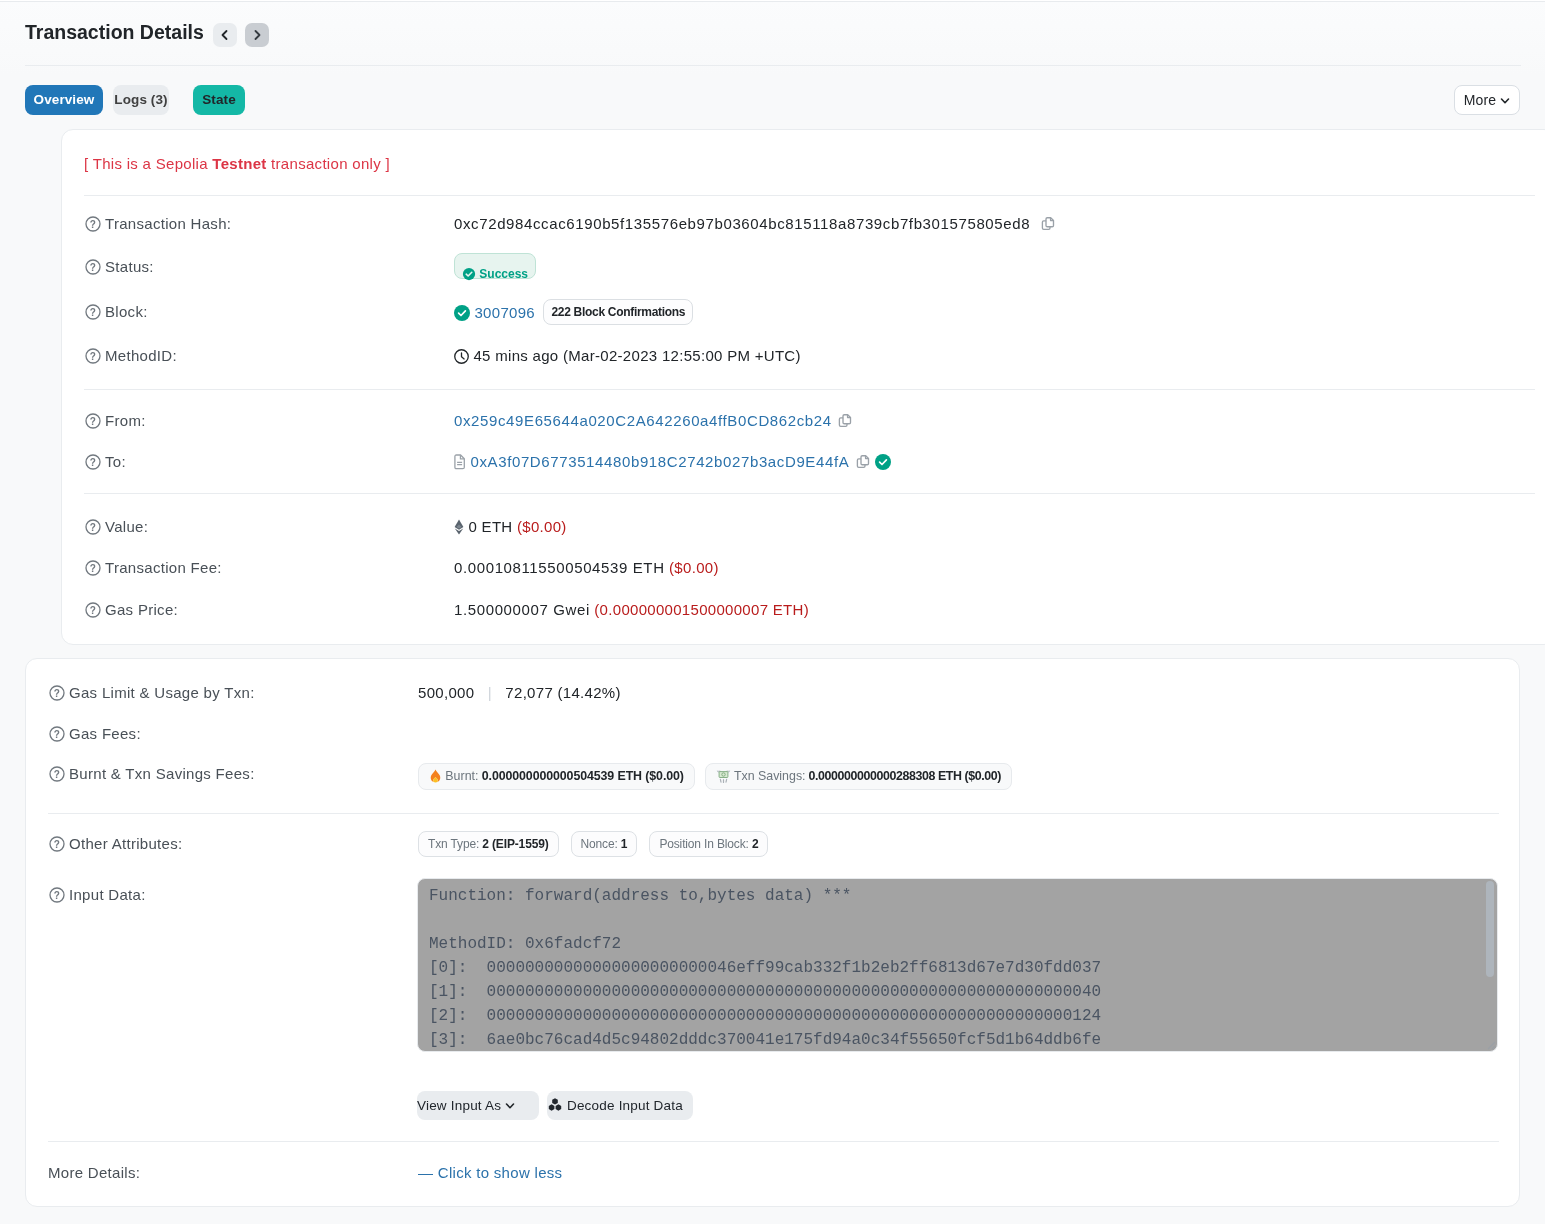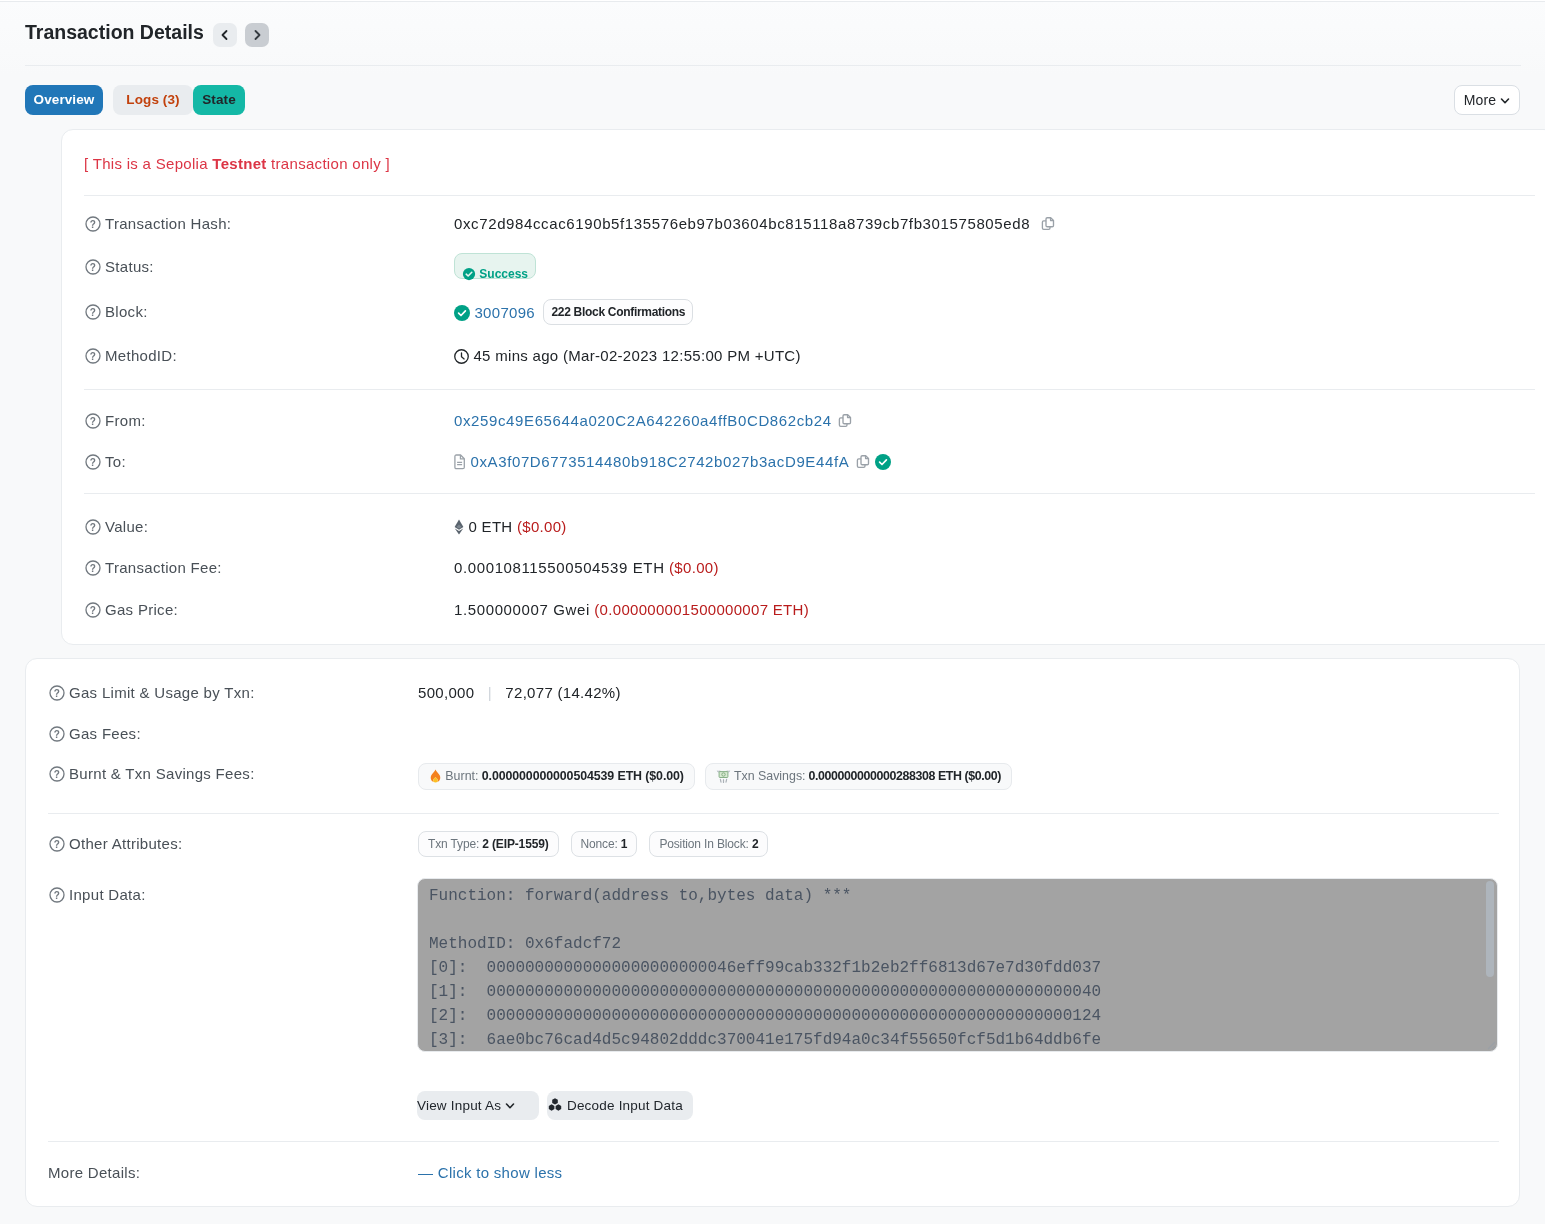--- a/index.html
+++ b/index.html
@@ -38,21 +38,21 @@
       </svg>
   </div>
   <div class="navbtn" style="left:245px; background:#c9cdd2;">
     <svg width="24" height="24" viewBox="0 0 24 24">
         <path d="M10.5 8 L14.5 12 L10.5 16" stroke="#343a40" stroke-width="1.8" fill="none" stroke-linecap="round" stroke-linejoin="round"></path>
       </svg>
   </div>
   <div class="hr-top"></div>
 
   <div class="tab" style="left:25px; width:78px; background:#2177b8; color:#fff;">Overview</div>
-  <div class="tab" style="left:113px; width:80px; background:#e9ecef; color:#c2410c;">Logs (3)</div>
+  <div class="tab" style="left:113px; width:56px; background:#e9ecef; color:#404040;">Logs (3)</div>
   <div class="tab" style="left:193px; width:52px; background:#14b8a6; color:#212529;">State</div>
   <div class="tab" style="left:1454px; width:66px; background:#fff; border:1px solid #dadfe4; color:#212529; font-weight:normal; font-size:14px; line-height:28px;">More <svg class="ico" width="10" height="10" viewBox="0 0 10 10" style="vertical-align:-1px;">
         <path d="M1.5 3 L5 6.7 L8.5 3" stroke="#212529" stroke-width="1.6" fill="none" stroke-linecap="round" stroke-linejoin="round"></path>
       </svg></div>
 
   <div class="card" style="top:129px; height:516px;margin-left:36px;">
     <div class="row" style="top:23px;">
         <span style="position:absolute;left:22px;color:#dc3545;">[ This is a Sepolia <b>Testnet</b> transaction only ]</span>
       </div>
     <div class="hr" style="top:65px;"></div>

